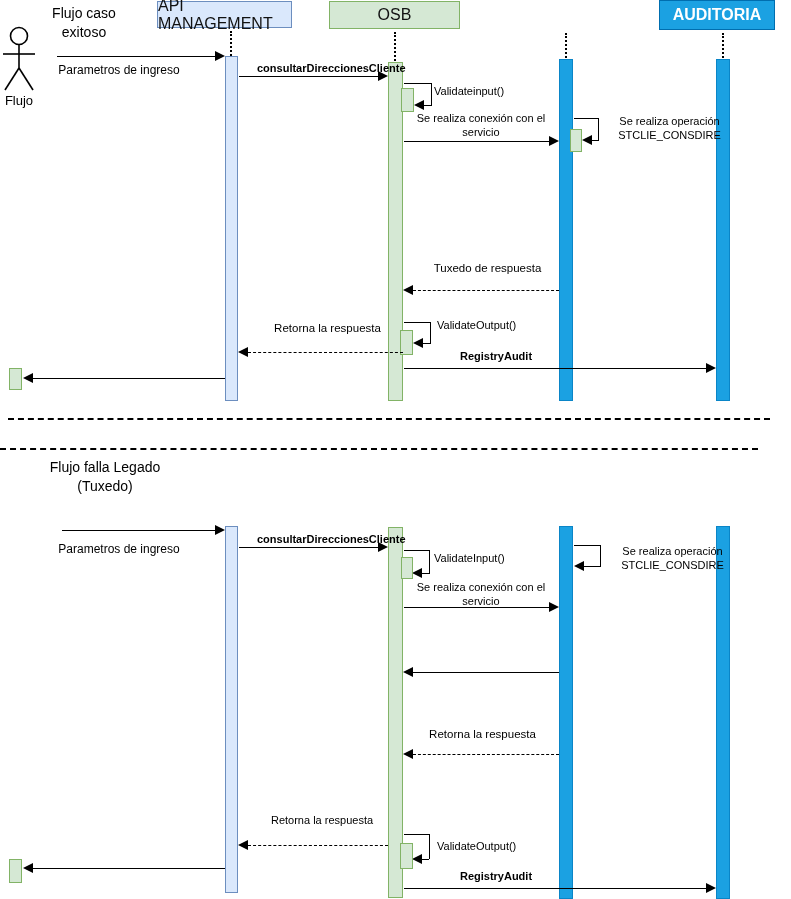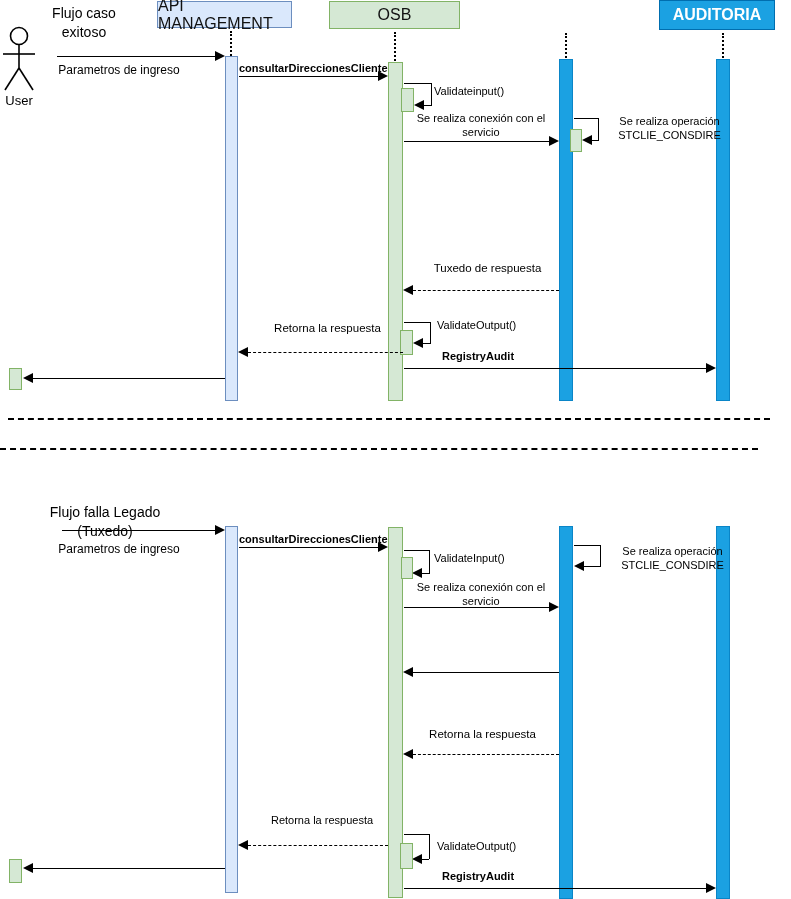--- a/index.html
+++ b/index.html
@@ -15,21 +15,21 @@
   .bar.gr{background:#d5e8d4;border:1px solid #82b366;}
   .bar.bl{background:#1ba1e2;border:1px solid #0a85c7;}
   .gbox{position:absolute;background:#d5e8d4;border:1px solid #82b366;box-sizing:border-box;}
   .ln{position:absolute;height:0;border-top:1px solid #000;}
   .ln.dash{border-top:1px dashed #000;}
   .vln{position:absolute;width:0;border-left:1px solid #000;}
   .ah{position:absolute;width:0;height:0;border-top:5px solid transparent;border-bottom:5px solid transparent;}
   .ah.r{border-left:10px solid #000;}
   .ah.l{border-right:10px solid #000;}
   .lbl{position:absolute;font-size:11.5px;line-height:1.3;text-align:center;}
-  .lbl.b{font-weight:bold;}
+  .lbl.b{font-weight:bold;margin-left:18px;}
   .lbl.left{text-align:left;}
   .stub{position:absolute;width:0;border-left:2px dotted #000;}
   .divline{position:absolute;height:0;border-top:2px dashed #000;}
   .ftitle{position:absolute;font-size:14px;text-align:center;line-height:1.35;}
 </style>
 </head>
 <body>
 
 <div class="canvas">
 
@@ -50,21 +50,21 @@
   <div class="stub" style="left:565px;top:33px;height:25px;"></div>
   <div class="stub" style="left:722px;top:33px;height:25px;"></div>
 
   <svg width="34" height="66" viewBox="0 0 34 66" style="position:absolute;left:2px;top:26px;">
     <circle cx="17" cy="10" r="8.5" fill="none" stroke="#000" stroke-width="1.6"></circle>
     <line x1="17" y1="18.5" x2="17" y2="42" stroke="#000" stroke-width="1.6"></line>
     <line x1="1" y1="28" x2="33" y2="28" stroke="#000" stroke-width="1.6"></line>
     <line x1="17" y1="42" x2="3" y2="64" stroke="#000" stroke-width="1.6"></line>
     <line x1="17" y1="42" x2="31" y2="64" stroke="#000" stroke-width="1.6"></line>
   </svg>
-  <div class="lbl" style="left:0px;top:93px;width:38px;font-size:13px;">User</div>
+  <div class="lbl" style="left:0px;top:93px;width:38px;font-size:13px;">Flujo</div>
 
   <div class="bar lb" style="left:225px;top:56px;width:13px;height:345px;"></div>
   <div class="bar gr" style="left:388px;top:62px;width:15px;height:339px;"></div>
   <div class="bar bl" style="left:559px;top:59px;width:14px;height:342px;"></div>
   <div class="bar bl" style="left:716px;top:59px;width:14px;height:342px;"></div>
 
   <div class="ln" style="left:57px;top:56px;width:158px;"></div>
   <div class="ah r" style="left:215px;top:51px;"></div>
   <div class="lbl" style="left:52px;top:63px;width:134px;font-size:12px;">Parametros de ingreso</div>
 
@@ -109,21 +109,21 @@
   <div class="ah r" style="left:706px;top:363px;"></div>
   <div class="lbl b" style="left:433px;top:349px;width:90px;font-size:11px;">RegistryAudit</div>
 
   <div class="ln" style="left:33px;top:378px;width:192px;"></div>
   <div class="ah l" style="left:23px;top:373px;"></div>
   <div class="gbox" style="left:9px;top:368px;width:13px;height:22px;"></div>
 
   <div class="divline" style="left:8px;top:418px;width:762px;"></div>
   <div class="divline" style="left:0px;top:448px;width:758px;"></div>
 
-  <div class="ftitle" style="left:25px;top:503px;width:160px;">Flujo falla Legado (Tuxedo)</div>
+  <div class="ftitle" style="left:25px;top:458px;width:160px;">Flujo falla Legado (Tuxedo)</div>
 
   <div class="bar lb" style="left:225px;top:526px;width:13px;height:367px;"></div>
   <div class="bar gr" style="left:388px;top:527px;width:15px;height:371px;"></div>
   <div class="bar bl" style="left:559px;top:526px;width:14px;height:373px;"></div>
   <div class="bar bl" style="left:716px;top:526px;width:14px;height:373px;"></div>
 
   <div class="ln" style="left:62px;top:530px;width:153px;"></div>
   <div class="ah r" style="left:215px;top:525px;"></div>
   <div class="lbl" style="left:52px;top:542px;width:134px;font-size:12px;">Parametros de ingreso</div>
 

